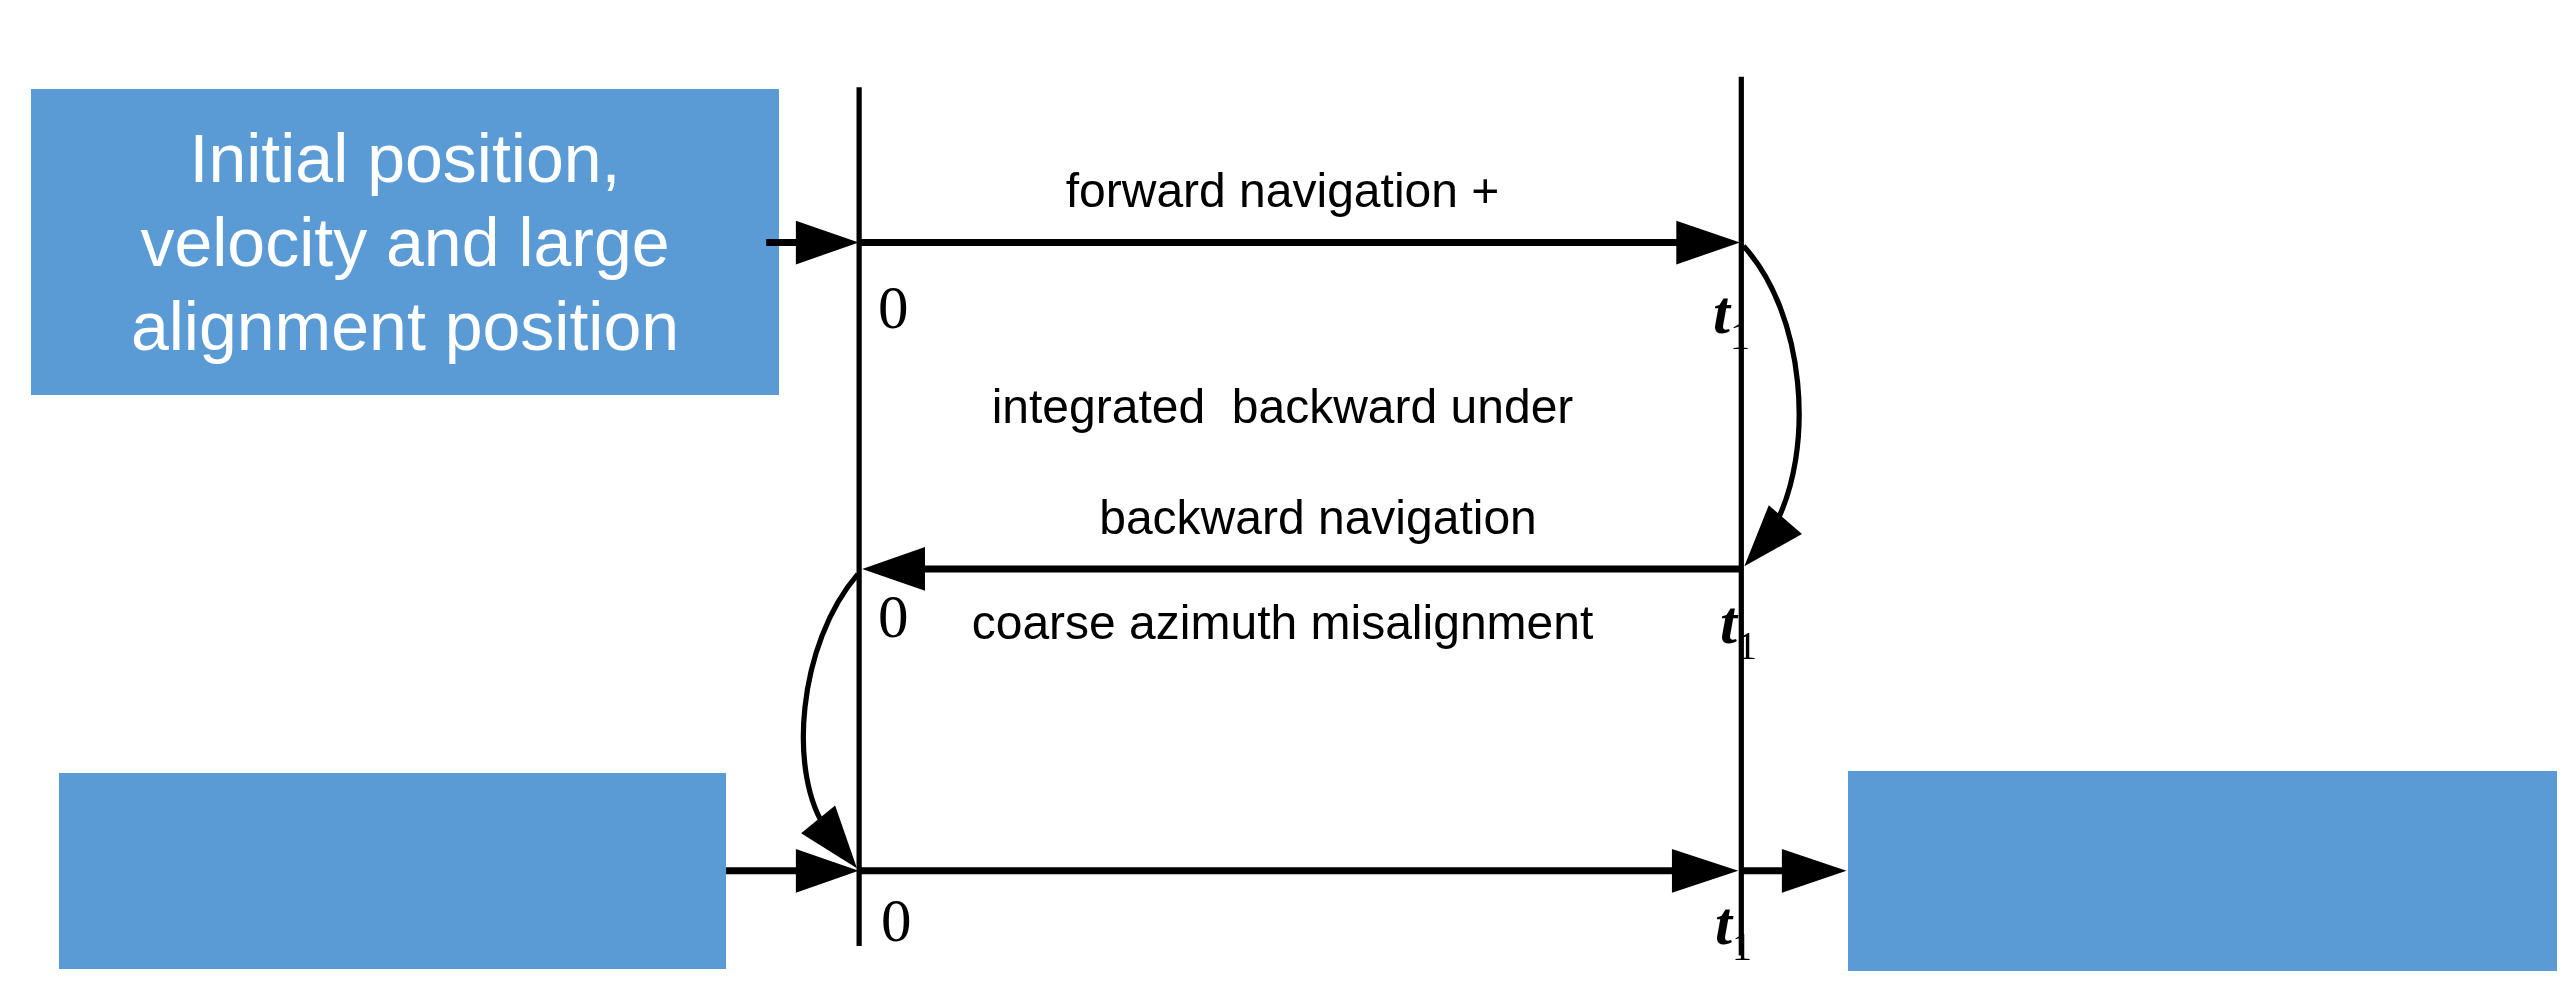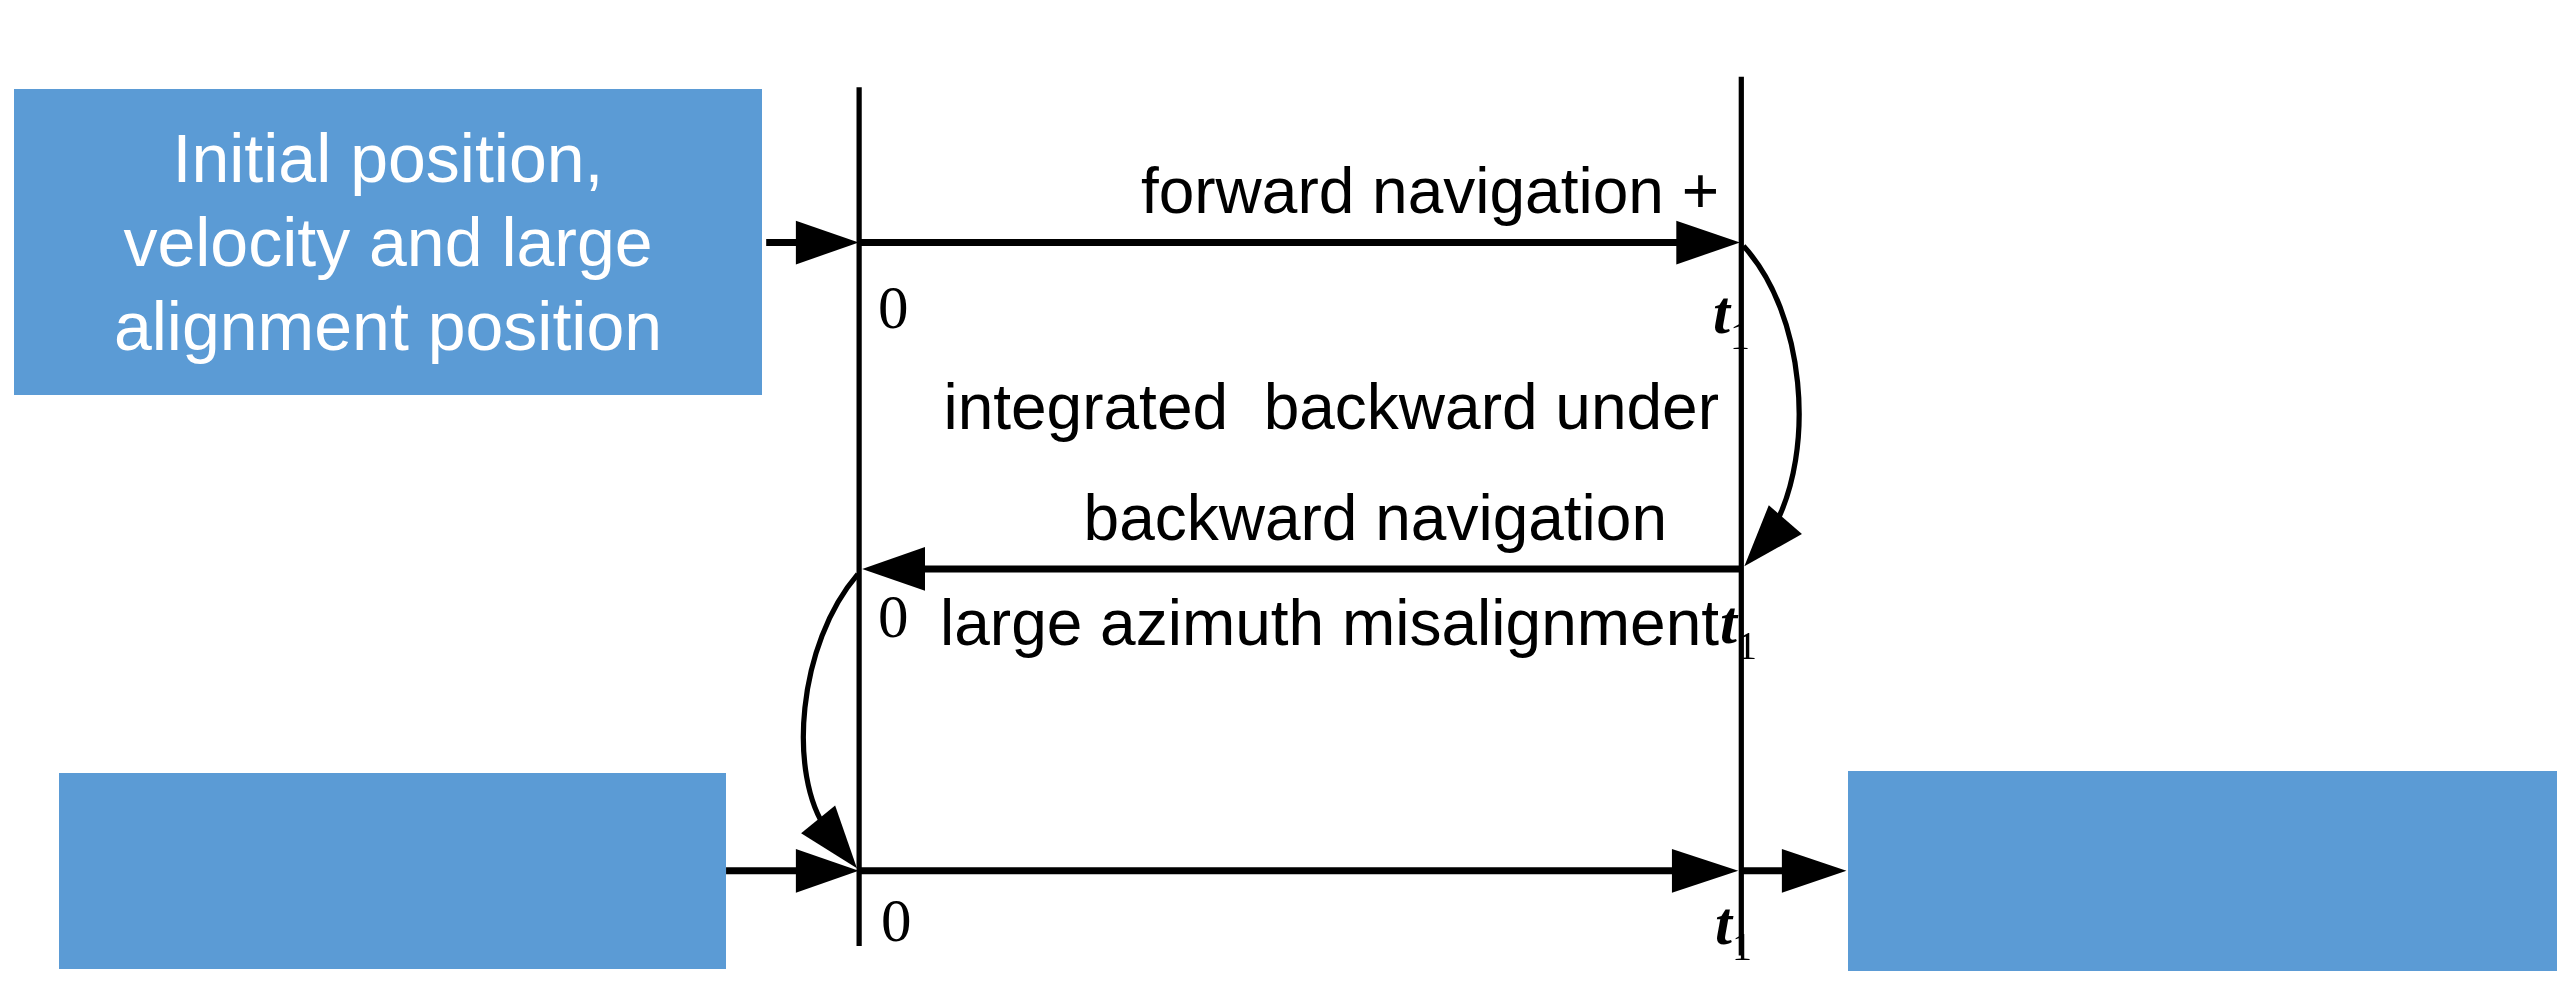--- a/index.html
+++ b/index.html
@@ -22,33 +22,33 @@
   .fill{fill:var(--ink);stroke:none;}
 
   .bluebox{
     position:absolute;
     background:var(--box-blue);
     display:flex;flex-direction:column;
     align-items:center;justify-content:center;
     text-align:center;
   }
   .box-initial{
-    left:14px;top:89px;width:748px;height:306px;
+    left:31px;top:89px;width:748px;height:306px;
     color:var(--boxtext);
     font-size:68px;line-height:84px;
     font-weight:400;
   }
   .box-bottom-left{left:59px;top:773px;width:667px;height:196px;}
   .box-bottom-right{left:1848px;top:771px;width:709px;height:200px;}
 
   .diagram-label{
     position:absolute;
     color:var(--ink);
-    font-size:64px;line-height:72px;
-    text-align:right;
+    font-size:48px;line-height:72px;
+    text-align:center;
     white-space:pre;
   }
   .label-forward{left:846px;top:10.5px;width:873px;}
   .label-backward{left:969px;top:482px;width:698px;}
 
   .tick{
     position:absolute;
     color:var(--ink);
     font-family:"Liberation Serif",serif;
     font-size:61px;line-height:61px;
@@ -106,21 +106,21 @@
     <line class="stroke" x1="984" y1="998" x2="1922" y2="998" stroke-width="8"></line>
     <polygon class="fill" points="1916,973 1992,998 1916,1023"></polygon>
 
     <line class="stroke" x1="1996" y1="998" x2="2046" y2="998" stroke-width="8"></line>
     <polygon class="fill" points="2042,973 2116,998 2042,1023"></polygon>
   </svg>
 
   <div class="diagram-label label-forward">
     <div>forward navigation +</div>
     <div>integrated  backward under</div>
-    <div>large azimuth misalignment</div>
+    <div>coarse azimuth misalignment</div>
   </div>
   <div class="diagram-label label-backward">backward navigation</div>
 
   <div class="tick tick-zero zero-top">0</div>
   <div class="tick tick-zero zero-mid">0</div>
   <div class="tick tick-zero zero-bottom">0</div>
 
   <div class="tick tick-t1 t1-top"><span>t</span><sub>1</sub></div>
   <div class="tick tick-t1 t1-mid"><span>t</span><sub>1</sub></div>
   <div class="tick tick-t1 t1-bottom"><span>t</span><sub>1</sub></div>

